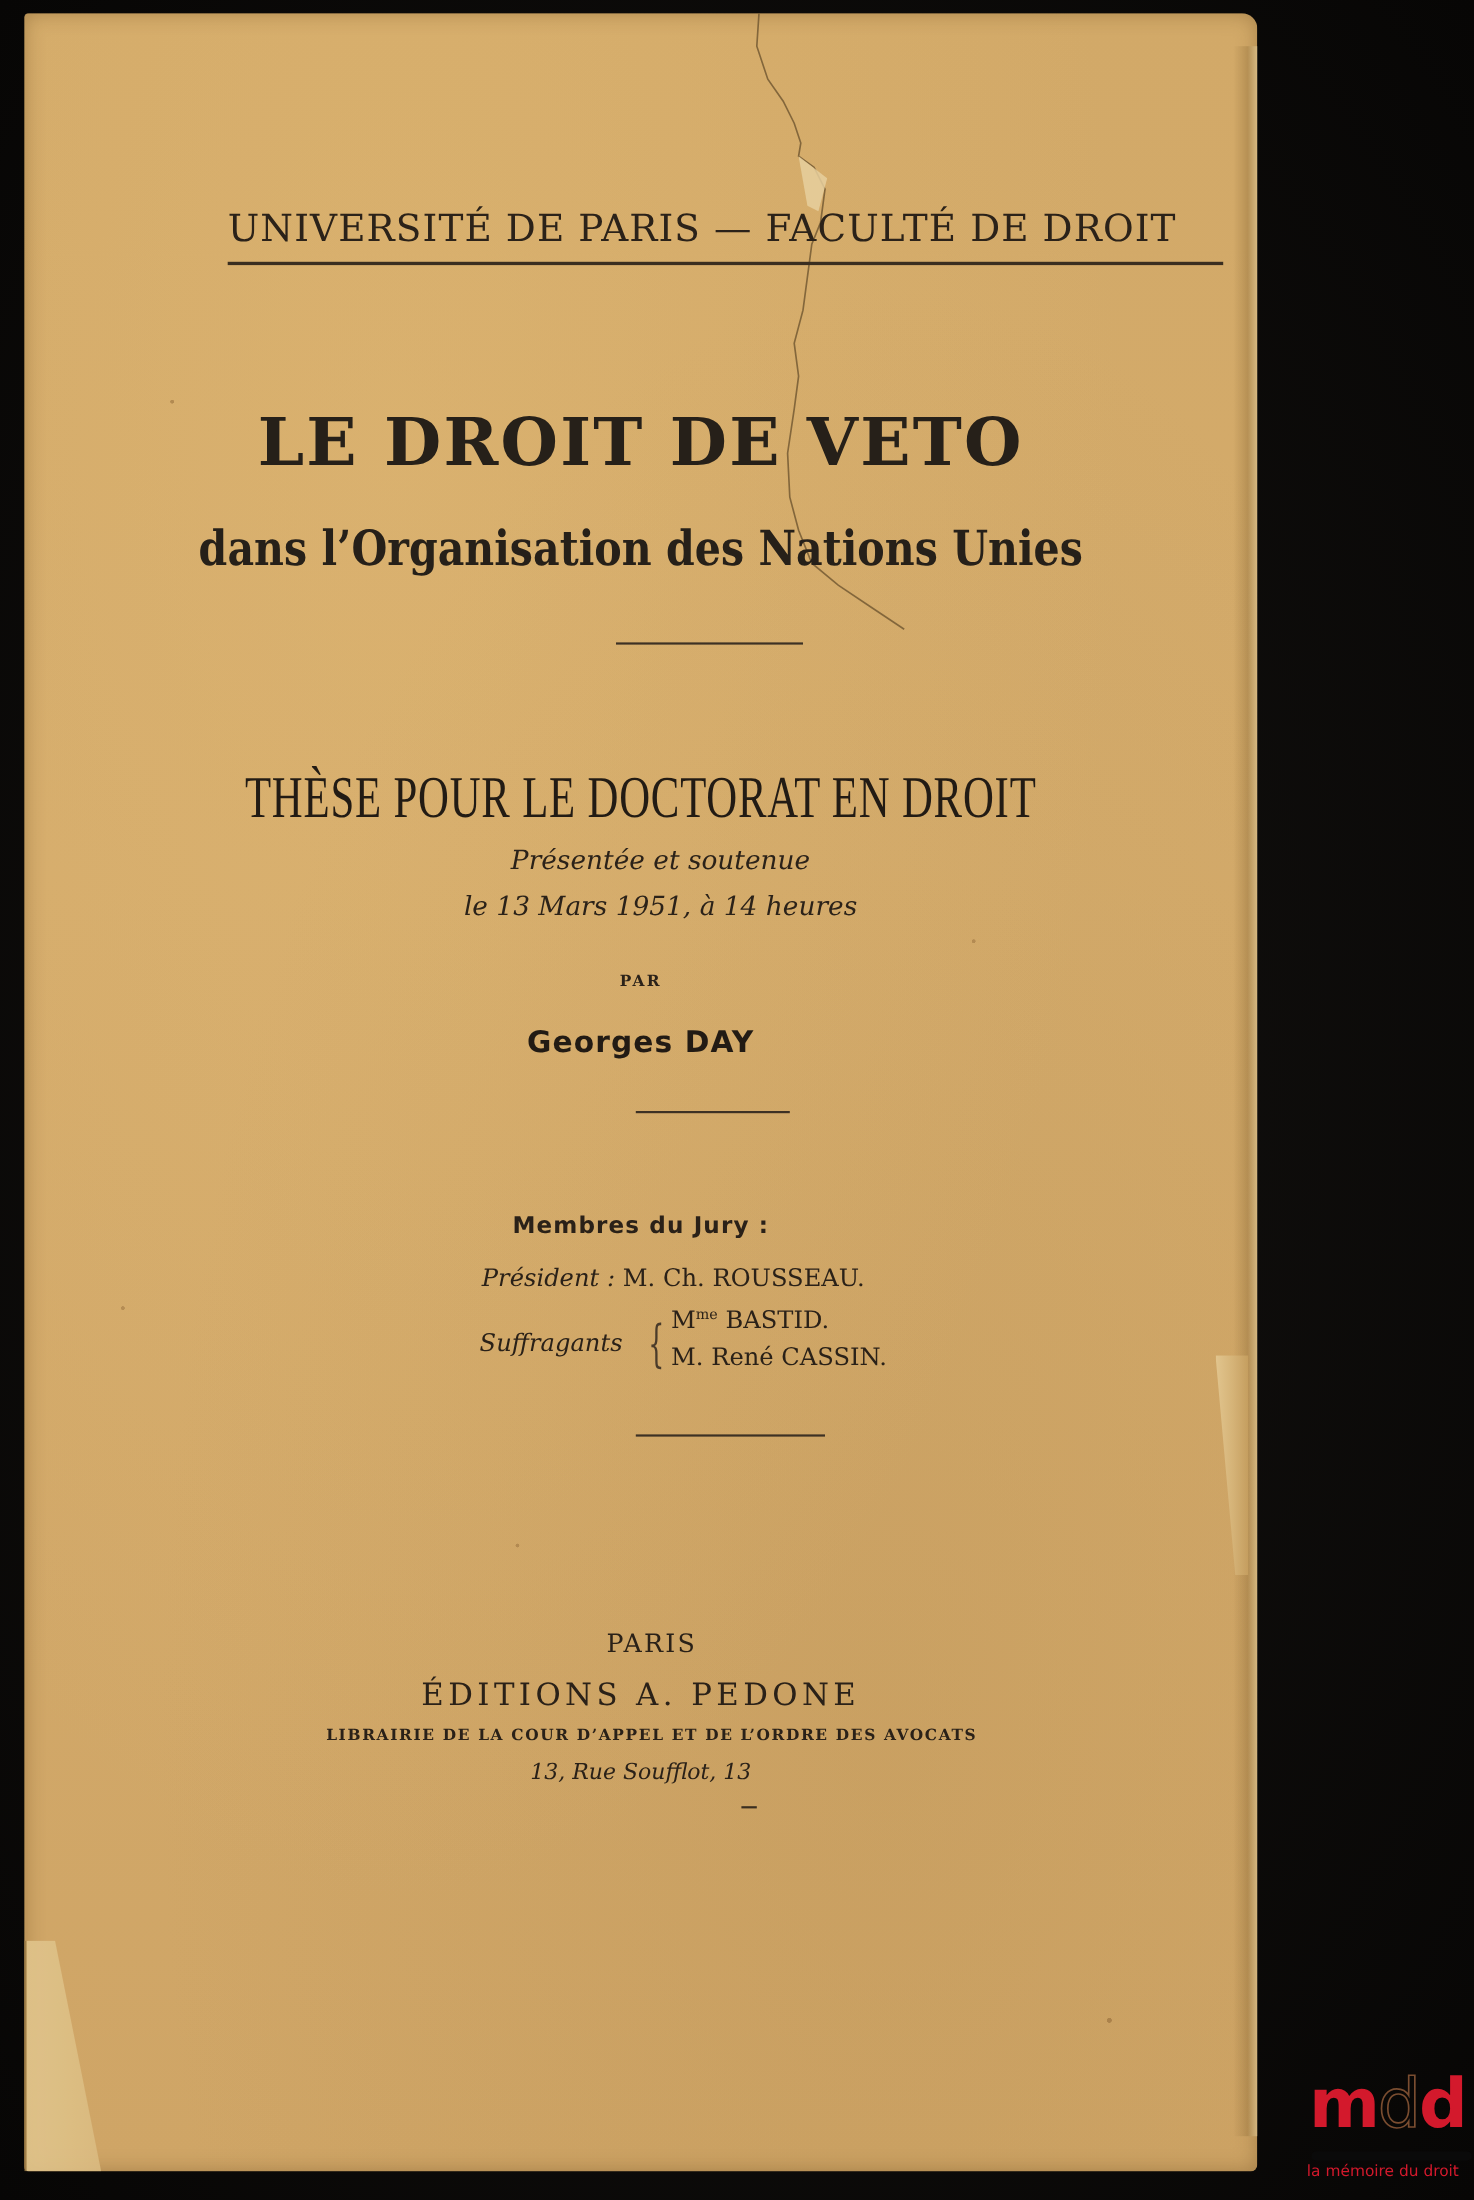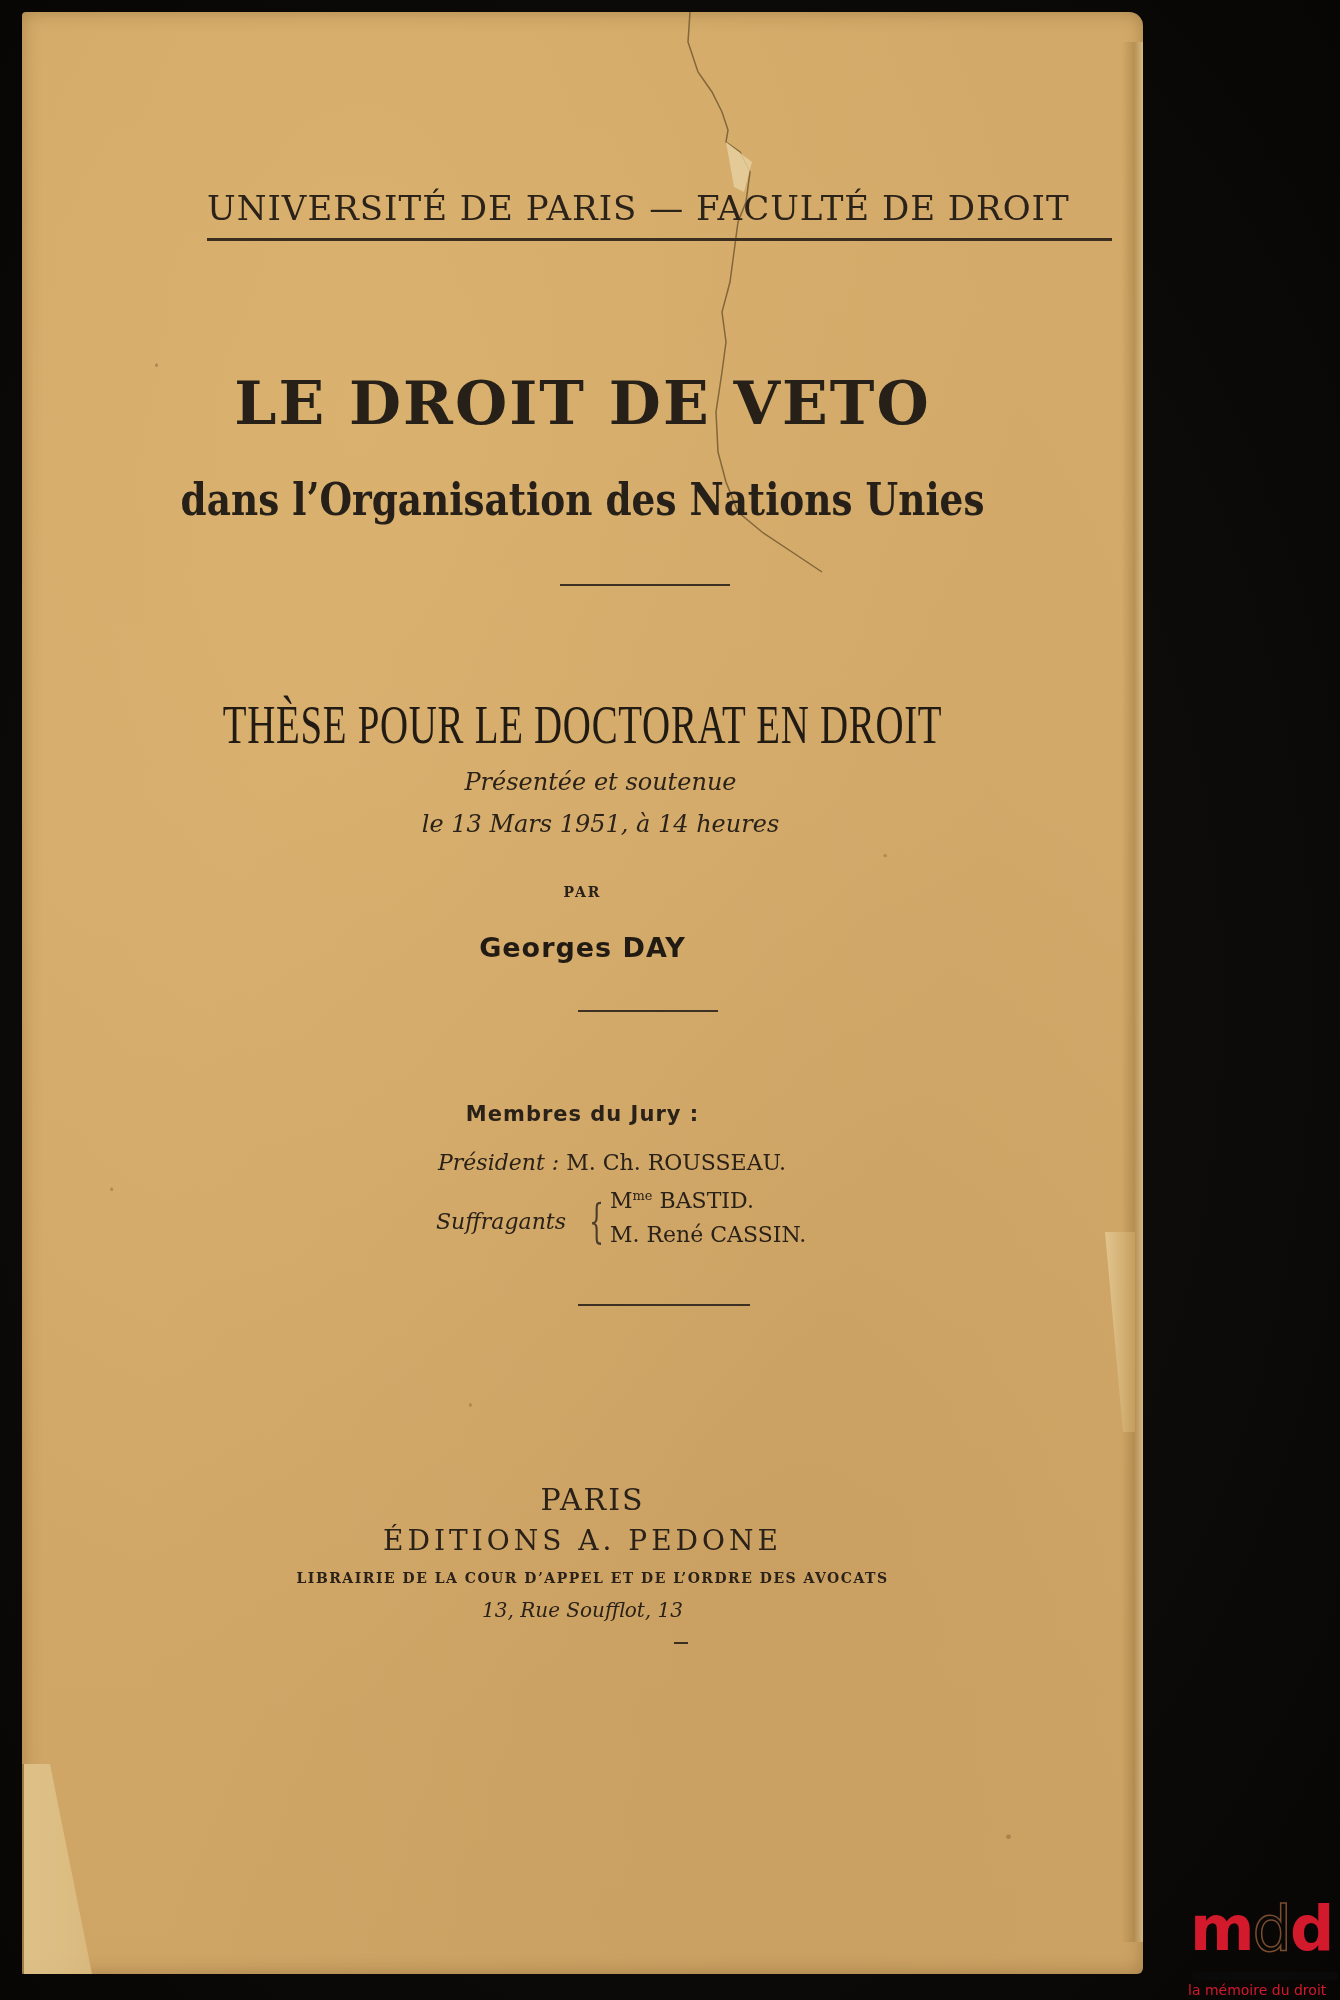--- a/index.html
+++ b/index.html
@@ -167,21 +167,21 @@
       font-size: 46px;
       color: #4a3b2a;
       transform: scaleX(0.5);
       line-height: 1;
     }
     .sup { font-size: 13px; vertical-align: super; }
     .pub-city {
       position: absolute; left: 0; width: 100%;
       top: 1470px;
       font-family: "DejaVu Serif", serif;
-      font-size: 30px;
+      font-size: 23px;
       letter-spacing: 2px;
       color: #2a2118;
       padding-left: 20px;
     }
     .pub-name {
       position: absolute; left: 0; width: 100%;
       top: 1512px;
       font-family: "DejaVu Serif", serif;
       font-size: 28px;
       letter-spacing: 4px;
@@ -216,21 +216,21 @@
       position: absolute; left: 0; width: 100%;
       top: 1648px;
       font-family: "DejaVu Serif", serif;
       font-size: 22px;
       font-weight: bold;
       letter-spacing: 3px;
       color: #2a2118;
     }
     .logo {
       position: absolute;
-      right: 4px; bottom: 0;
+      right: 4px; bottom: 16px;
       width: 160px; height: 110px; text-align: center;
     }
     .logo-letters {
       position: absolute;
       left: 14px; top: 8px;
       font-family: "DejaVu Sans", sans-serif;
       font-size: 62px;
       font-weight: bold;
       letter-spacing: -2px;
       line-height: 1;

